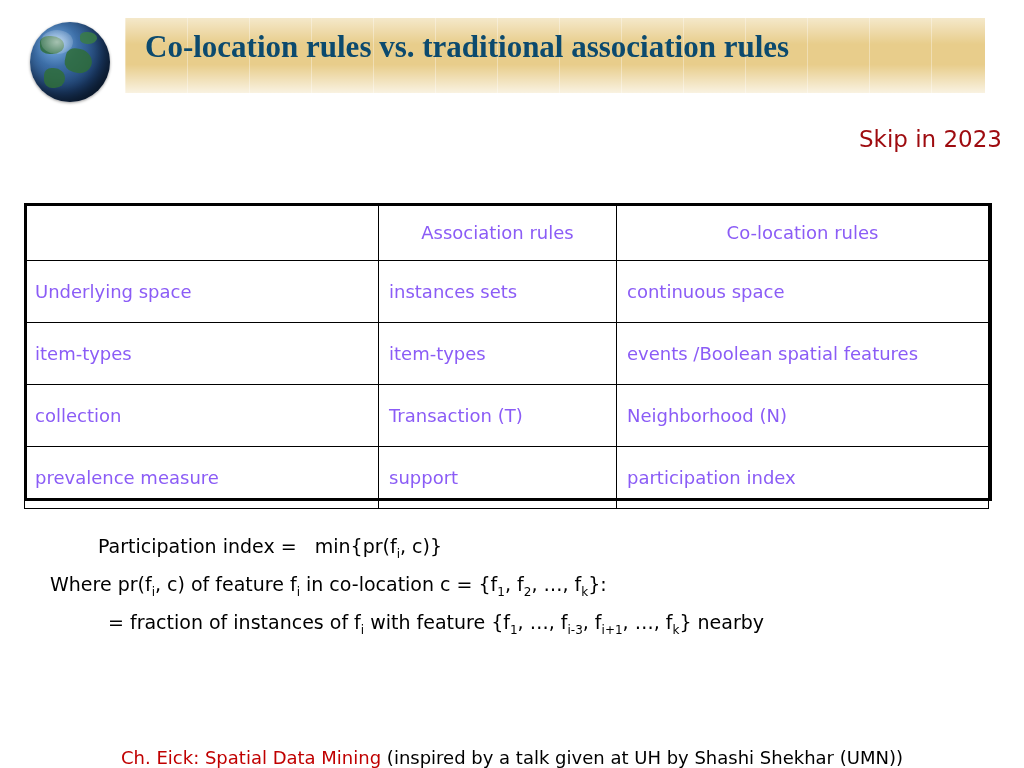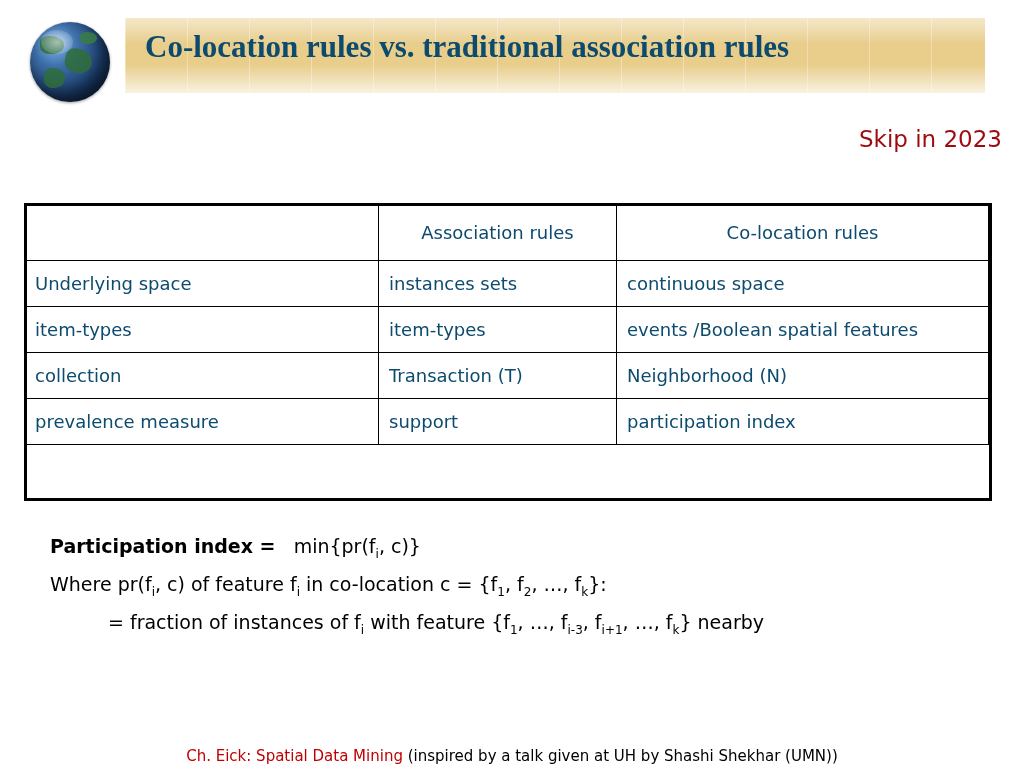--- a/index.html
+++ b/index.html
@@ -98,26 +98,26 @@
   table.cmp {
     border-collapse: collapse;
     width: 964px;
     table-layout: fixed;
   }
   table.cmp td, table.cmp th {
     border: 1px solid #000000;
     padding: 0;
     font-weight: normal;
     font-size: 18px;
-    color: #0c4a6e;
+    color: #8b5cf6;
     vertical-align: middle;
     height: 45px;
     font-family: "DejaVu Sans", sans-serif;
   }
-  table.cmp .cell-pad { padding: 0 10px; }
+  table.cmp .cell-pad { padding: 8px 10px; }
   table.cmp thead td { text-align: center; height: 56px; font-size: 18px; }
   table.cmp col.c1 { width: 354px; }
   table.cmp col.c2 { width: 238px; }
   table.cmp col.c3 { width: 372px; }
 
   .tbl-outline {
     position: absolute;
     left: 24px;
     top: 203px;
     width: 962px;
@@ -130,33 +130,33 @@
   .notes {
     position: absolute;
     left: 50px;
     top: 531px;
     font-size: 19px;
     color: #000;
     line-height: 30px;
     font-family: "DejaVu Sans", sans-serif;
   }
   .notes .ln { white-space: nowrap; }
-  .notes .bold { font-weight: bold; }
+  .notes .bold { font-weight: normal; margin-left: 48px; }
   .notes .indent { padding-left: 58px; }
   .notes .gap { height: 30px; }
   sub { font-size: 12px; }
 
   
   .footer {
     position: absolute;
     left: 0;
     top: 747px;
     width: 1024px;
     text-align: center;
-    font-size: 15px;
+    font-size: 18px;
     font-family: "DejaVu Sans", sans-serif;
   }
   .footer .red { color: #c00000; }
   .footer .blk { color: #000000; }
 </style>
 </head>
 <body>
 
 <div class="banner">
   <div class="banner-fade"></div>

